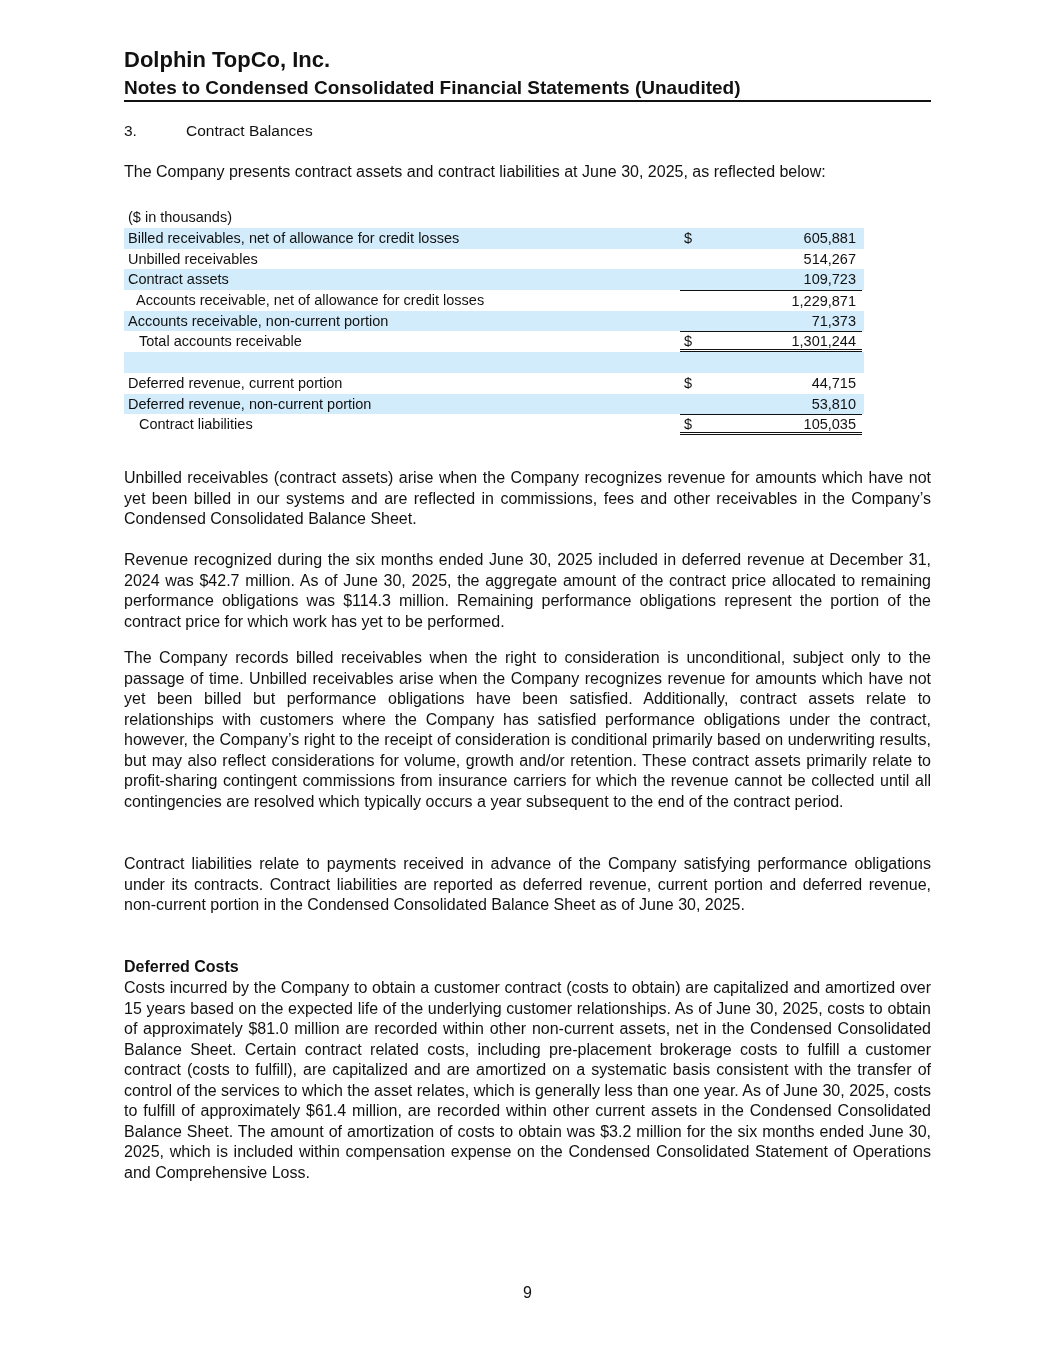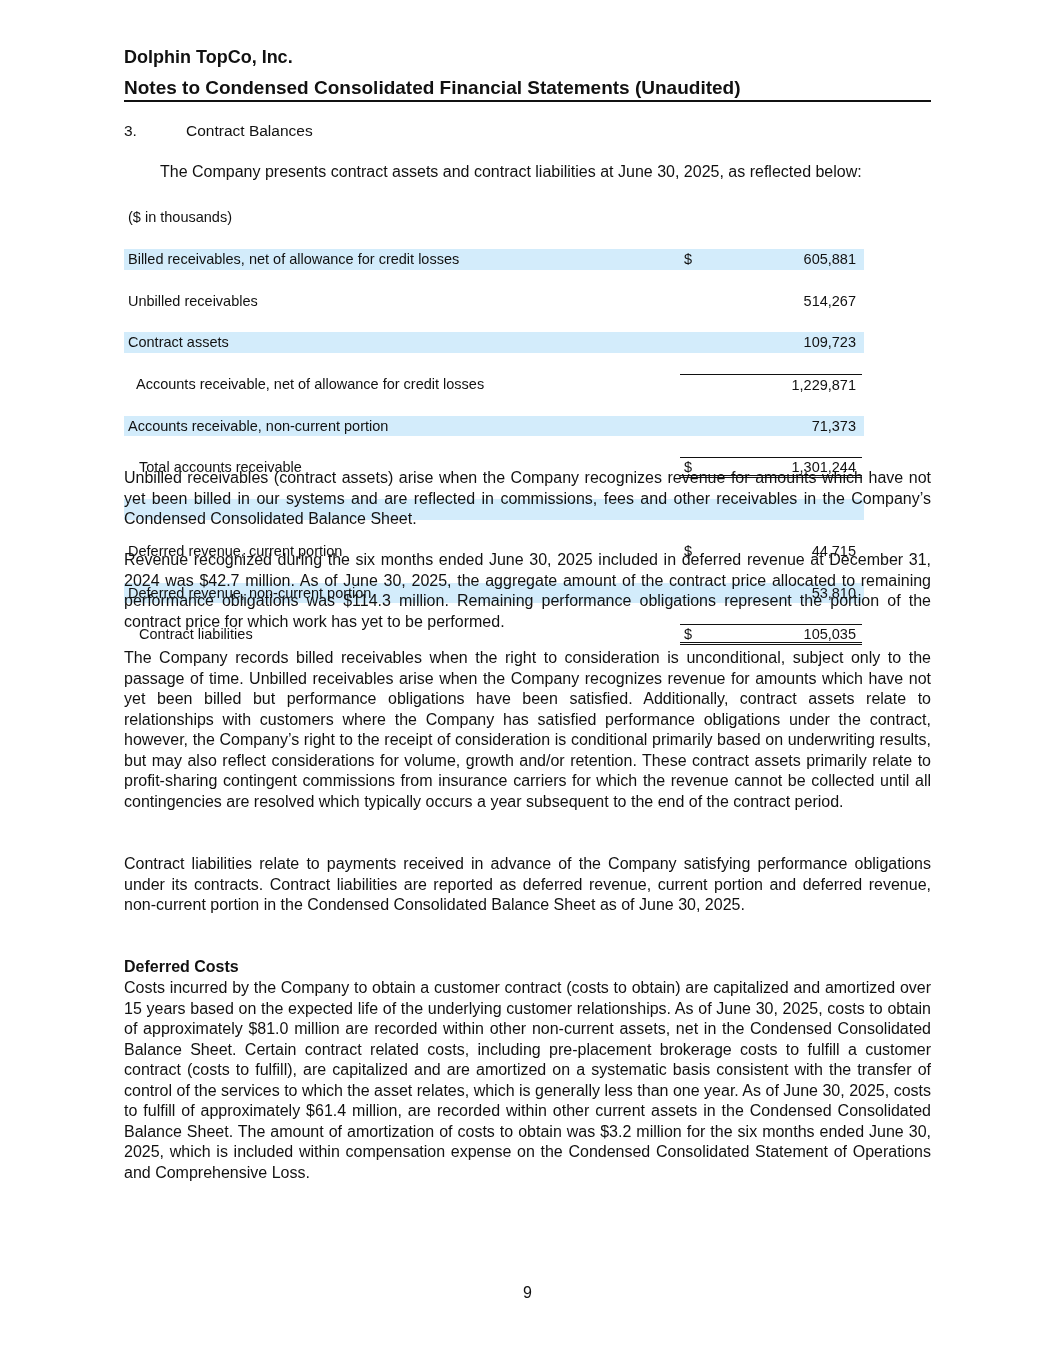--- a/index.html
+++ b/index.html
@@ -1,26 +1,26 @@
 <!DOCTYPE html>
 <html><head>
 <meta charset="utf-8">
 <style>
   html, body { margin: 0; padding: 0; background: #ffffff; }
   body { width: 1055px; height: 1365px; position: relative; font-family: "Liberation Sans", sans-serif; color: #111; }
   .page { position: absolute; left: 124px; top: 0; width: 807px; }
-  .company { position: absolute; top: 47px; left: 0; font-size: 18px; font-weight: bold; white-space: nowrap; }
+  .company { position: absolute; top: 47px; left: 0; font-size: 22px; font-weight: bold; white-space: nowrap; }
   .subtitle { position: absolute; top: 77px; left: 0; width: 807px; font-size: 19px; font-weight: bold; white-space: nowrap; border-bottom: 2px solid #111; padding-bottom: 1px; }
   .section-heading { position: absolute; top: 122px; left: 0; font-size: 15.5px; font-weight: normal; white-space: nowrap; }
   .section-heading .num { display: inline-block; width: 62px; }
-  .intro { position: absolute; top: 163px; left: 0; font-size: 16px; white-space: nowrap; margin-left: 36px; }
+  .intro { position: absolute; top: 163px; left: 0; font-size: 16px; white-space: nowrap; }
 
   .table { position: absolute; top: 207px; left: 0; width: 740px; font-size: 14.5px; }
   .units { height: 21px; line-height: 21px; padding-left: 4px; }
-  .row { position: relative; height: 20.7px; line-height: 20.7px; margin-top: 21px; }
+  .row { position: relative; height: 20.7px; line-height: 20.7px; }
   .row.shade { background: #d3ecfb; }
   .row .label { position: absolute; left: 4px; white-space: nowrap; }
   .row .label.indent { left: 12px; }
   .row .label.indent2 { left: 15px; }
   .row .dollar { position: absolute; left: 560px; }
   .row .amount { position: absolute; right: 6px; text-align: right; }
   .amt-col { position: absolute; left: 556px; width: 182px; height: 100%; top: 0; }
   .rule-top { border-top: 1.5px solid #111; }
   .rule-dbl { border-bottom: 3px double #111; }
 

